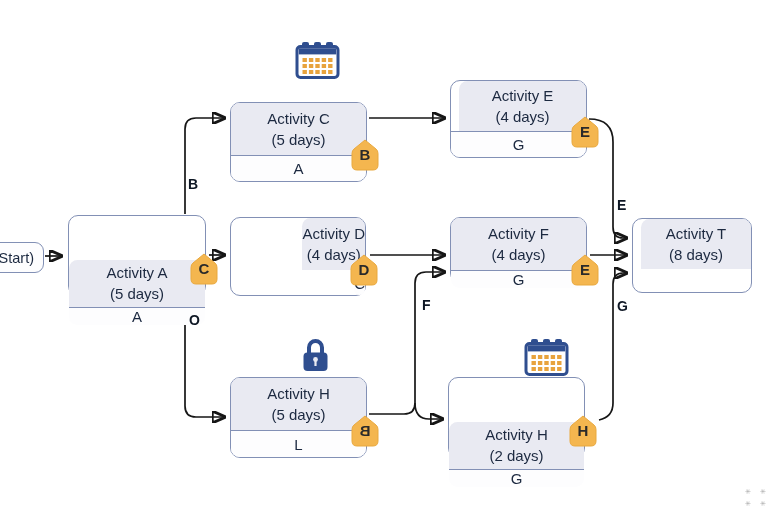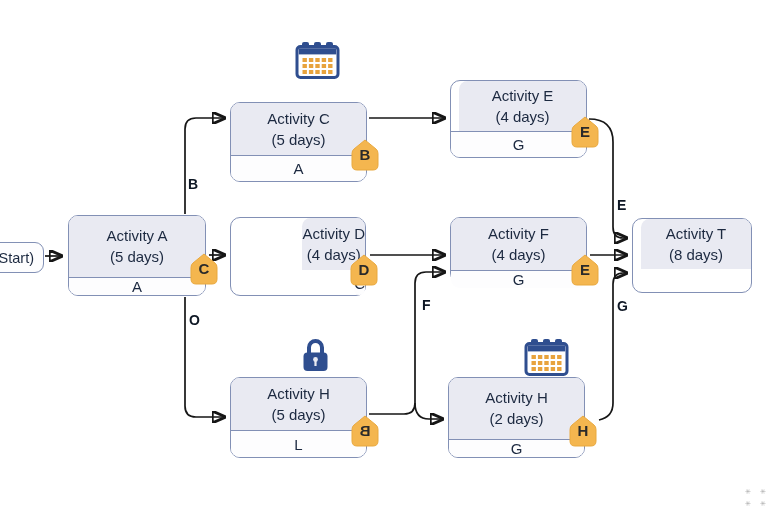--- a/index.html
+++ b/index.html
@@ -21,21 +21,21 @@
     display:flex;flex-direction:column;
   }
   .node-top{
     background:#e9eaf2;
     border-radius:8.5px 8.5px 0 0;
     height:52px;flex:0 0 auto;
     display:flex;flex-direction:column;align-items:center;justify-content:center;
     gap:1px;
   }
   .node.h50 .node-top{height:50px;margin-left:8px;}
-  .node.h53 .node-top{height:61px;}
+  .node.h53 .node-top{height:47px;margin-top:44px;}
   .node-title,.node-duration{
     font-size:15px;font-weight:500;color:#1c2940;line-height:20px;white-space:nowrap;
   }
   .node-bottom{
     flex:1 1 auto;
     border-top:1.5px solid #8290b5;
     border-radius:0 0 8.5px 8.5px;
     background:#fdfdfe;
     display:flex;align-items:center;justify-content:center;
     font-size:15px;font-weight:500;color:#1c2940;

